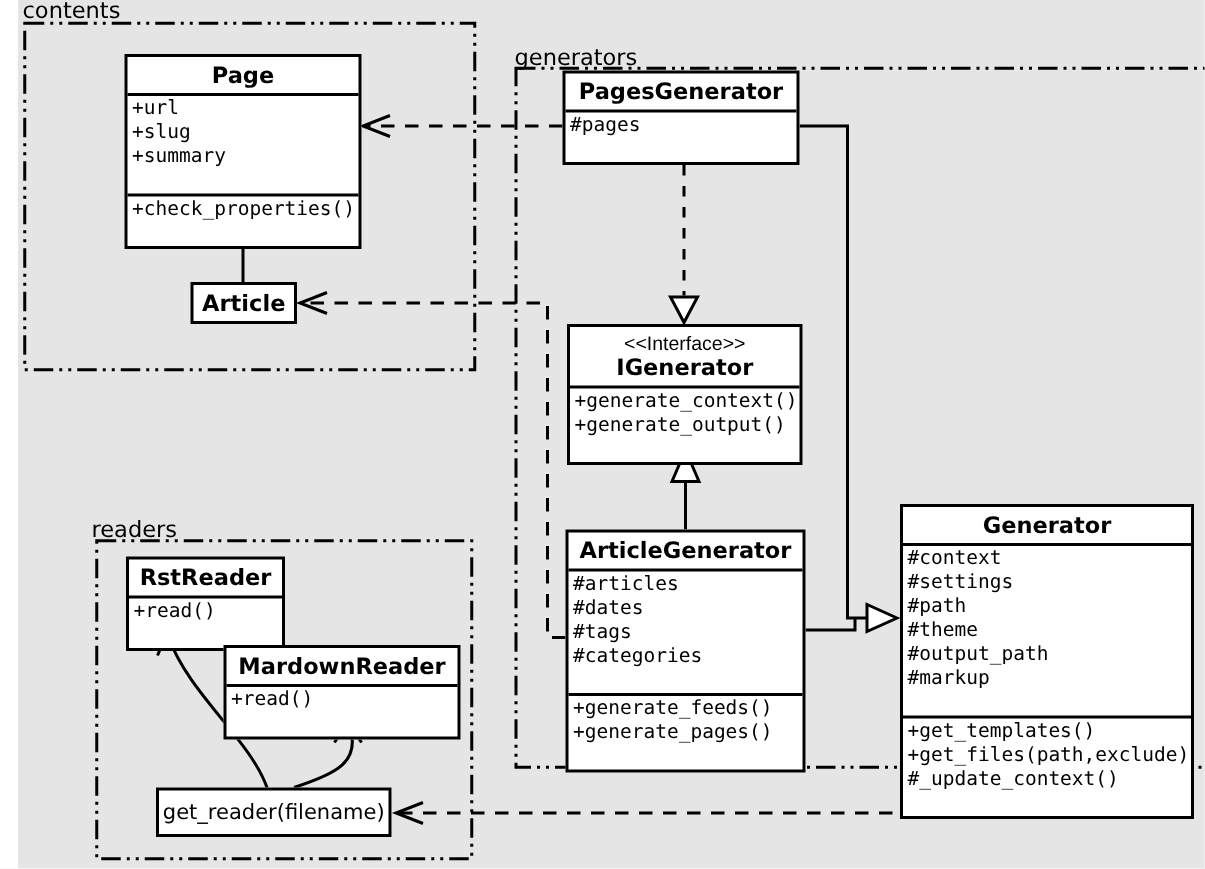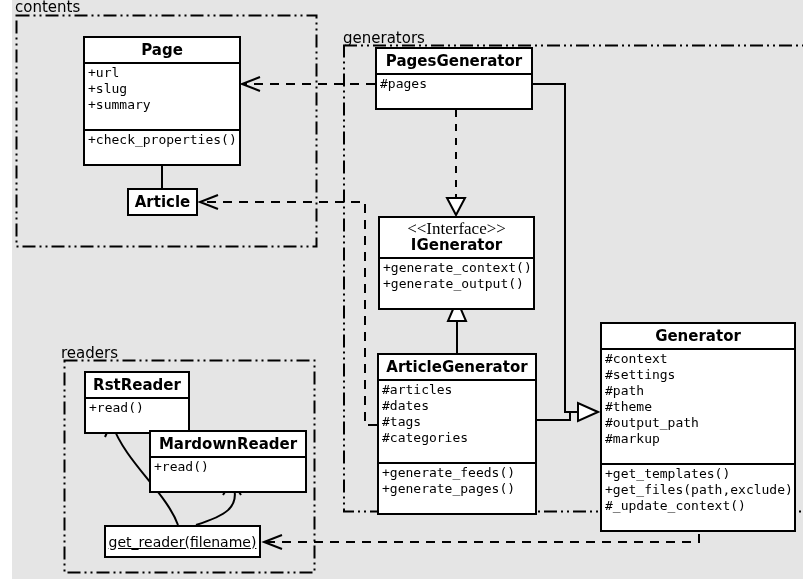--- a/index.html
+++ b/index.html
@@ -17,32 +17,32 @@
   .uml-class {
     position:absolute; z-index:2; background:#ffffff;
     border:2px solid #000; box-sizing:border-box;
   }
   .uml-title {
     font-weight:700; font-size:15px; line-height:18px; text-align:center;
     padding:3px 0; white-space:nowrap;
     display:flex; flex-direction:column; align-items:center; justify-content:center;
   }
   .uml-stereo {
-    font-family:Liberation Serif, serif;
-    font-weight:400; font-size:17px; line-height:15px;
+    font-family:Liberation Sans, sans-serif;
+    font-weight:400; font-size:13px; line-height:15px;
   }
   .uml-sect {
     border-top:2px solid #000;
     font-family:"DejaVu Sans Mono","Liberation Mono",monospace;
     font-size:13px; line-height:16px; padding:1px 2px 16px 3px;
     white-space:nowrap; overflow:hidden;
   }
   .uml-plain {
     display:flex; align-items:center; justify-content:center;
-    font-size:14px; white-space:nowrap;text-decoration:underline;
+    font-size:14px; white-space:nowrap;
   }
 </style>
 </head>
 <body>
 
 <div class="canvas">
 
   <svg class="overlay" width="803" height="579" viewBox="0 0 803 579">
     <g stroke="#000000" stroke-width="2" fill="none">
 
@@ -125,21 +125,21 @@
       <div>#dates</div>
       <div>#tags</div>
       <div>#categories</div>
     </div>
     <div class="uml-sect">
       <div>+generate_feeds()</div>
       <div>+generate_pages()</div>
     </div>
   </div>
 
-  <div class="uml-class" style="left:588px; top:322px; width:196px;">
+  <div class="uml-class" style="left:588px; top:336px; width:196px;">
     <div class="uml-title">Generator</div>
     <div class="uml-sect">
       <div>#context</div>
       <div>#settings</div>
       <div>#path</div>
       <div>#theme</div>
       <div>#output_path</div>
       <div>#markup</div>
     </div>
     <div class="uml-sect">

